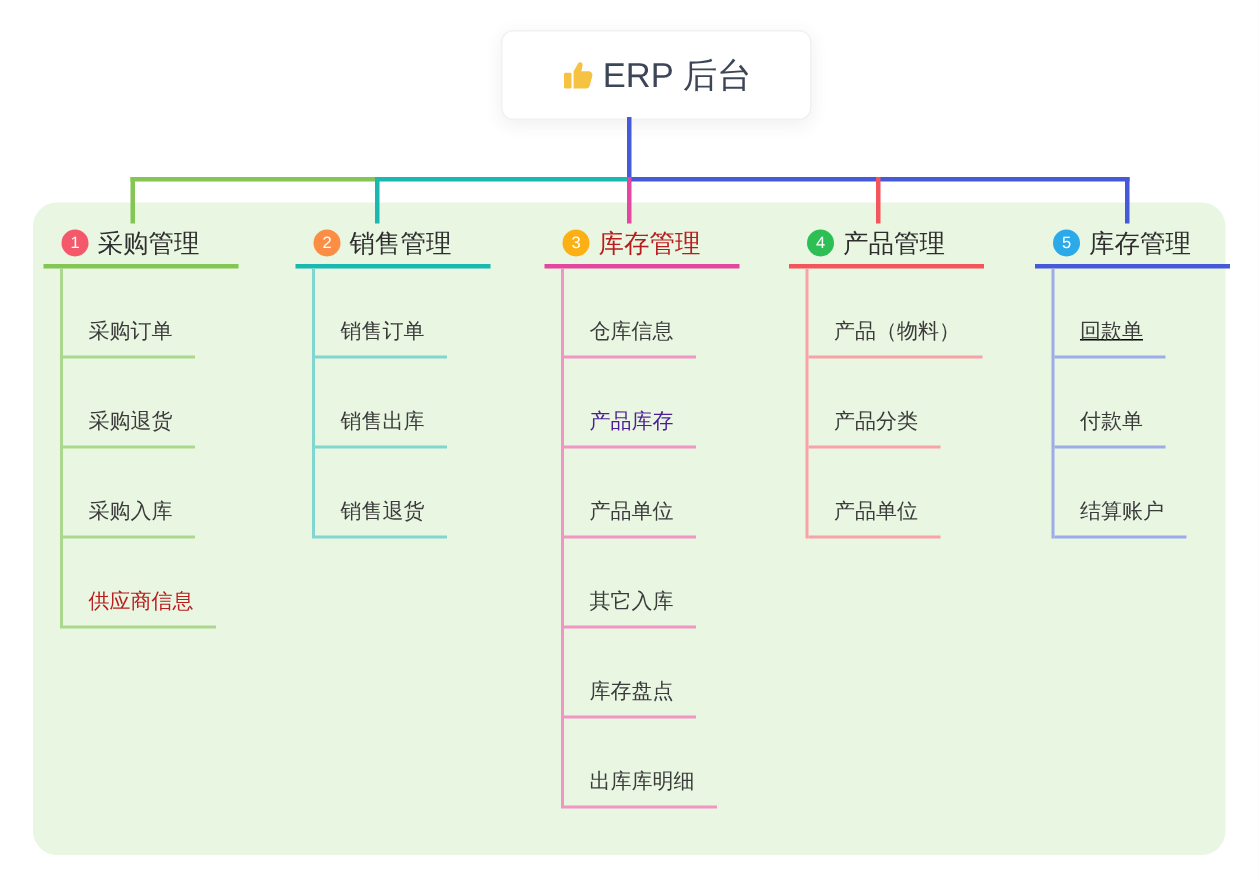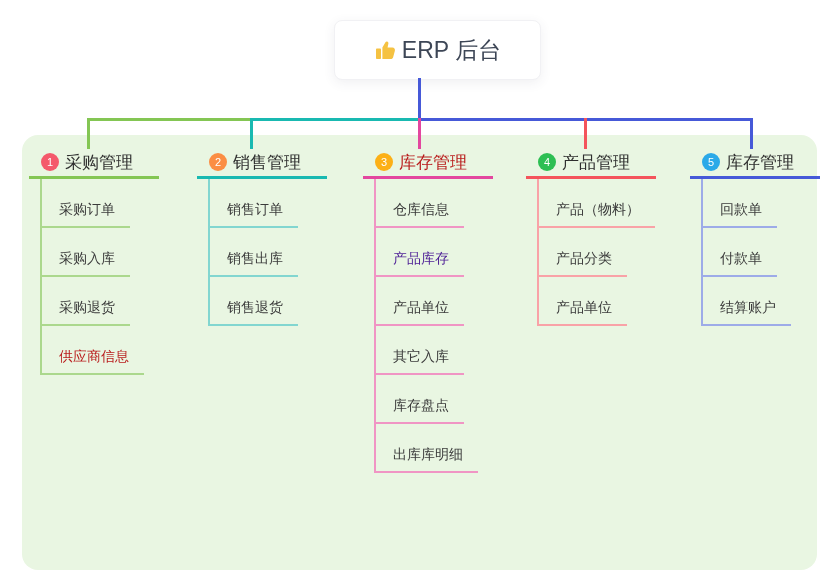--- a/index.html
+++ b/index.html
@@ -31,21 +31,21 @@
     display:flex; align-items:center; gap:6px; padding-left:12px;
     border-bottom:3px solid #ccc; cursor:default;
   }
   .badge {
     flex:0 0 auto; width:18px; height:18px; border-radius:50%;
     color:#fff; font-size:11px; line-height:18px; text-align:center;
   }
   .branch-title { font-size:17px; color:#2e2e2e; font-weight:500; white-space:nowrap; }
   .children { margin-left:11px; border-left:2px solid #ccc; width:max-content; }
   .child {
-    width:max-content; height:49px; box-sizing:border-box;
+    width:max-content; height:60px; box-sizing:border-box;
     display:flex; align-items:flex-end;
     padding:0 15px 0 17px; border-bottom:2px solid #ccc; cursor:default;
   }
   .child span {
     font-size:14px; color:#3b3b3b; padding-bottom:7px; white-space:nowrap;
   }
 </style>
 </head>
 <body>
 
@@ -79,24 +79,24 @@
   <div class="branch" style="left: 29px;">
     <div class="branch-header" style="border-bottom-color: rgb(132, 198, 84);">
       <span class="badge" style="background: rgb(244, 89, 107);">1</span>
       <span class="branch-title" style="color: rgb(46, 46, 46);">采购管理</span>
     </div>
     <div class="children" style="border-left-color: rgb(171, 216, 141);">
           <div class="child" style="border-bottom-color: rgb(171, 216, 141);">
             <span style="color: rgb(59, 59, 59);">采购订单</span>
           </div>
           <div class="child" style="border-bottom-color: rgb(171, 216, 141);">
-            <span style="color: rgb(59, 59, 59);">采购入库</span>
+            <span style="color: rgb(59, 59, 59);">采购退货</span>
           </div>
           <div class="child" style="border-bottom-color: rgb(171, 216, 141);">
-            <span style="color: rgb(59, 59, 59);">采购退货</span>
+            <span style="color: rgb(59, 59, 59);">采购入库</span>
           </div>
           <div class="child" style="border-bottom-color: rgb(171, 216, 141);">
             <span style="color: #b91c1c;">供应商信息</span>
           </div>
         </div>
   </div>
 
   <div class="branch" style="left: 197px;">
     <div class="branch-header" style="border-bottom-color: rgb(25, 185, 177);">
       <span class="badge" style="background: rgb(251, 142, 68);">2</span>
@@ -159,21 +159,21 @@
           </div>
         </div>
   </div>
 
   <div class="branch" style="left: 690px;">
     <div class="branch-header" style="border-bottom-color: rgb(70, 89, 216);">
       <span class="badge" style="background: rgb(43, 169, 232);">5</span>
       <span class="branch-title" style="color: rgb(46, 46, 46);">库存管理</span>
     </div>
     <div class="children" style="border-left-color: rgb(157, 171, 232);">
-          <div class="child" style="border-bottom-color: rgb(157, 171, 232);">
+          <div class="child" style="border-bottom-color: rgb(157, 171, 232); text-decoration: underline;">
             <span style="color: rgb(59, 59, 59);">回款单</span>
           </div>
           <div class="child" style="border-bottom-color: rgb(157, 171, 232);">
             <span style="color: rgb(59, 59, 59);">付款单</span>
           </div>
           <div class="child" style="border-bottom-color: rgb(157, 171, 232);">
             <span style="color: rgb(59, 59, 59);">结算账户</span>
           </div>
         </div>
   </div>

